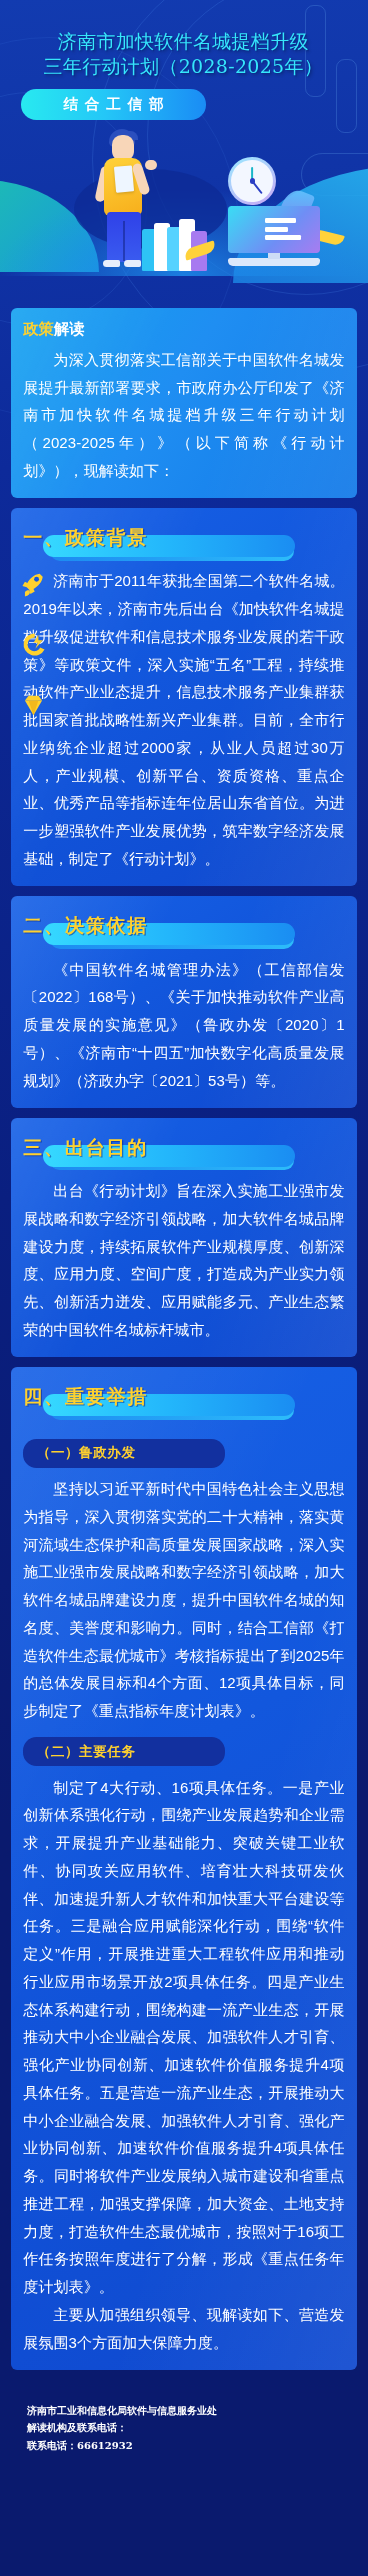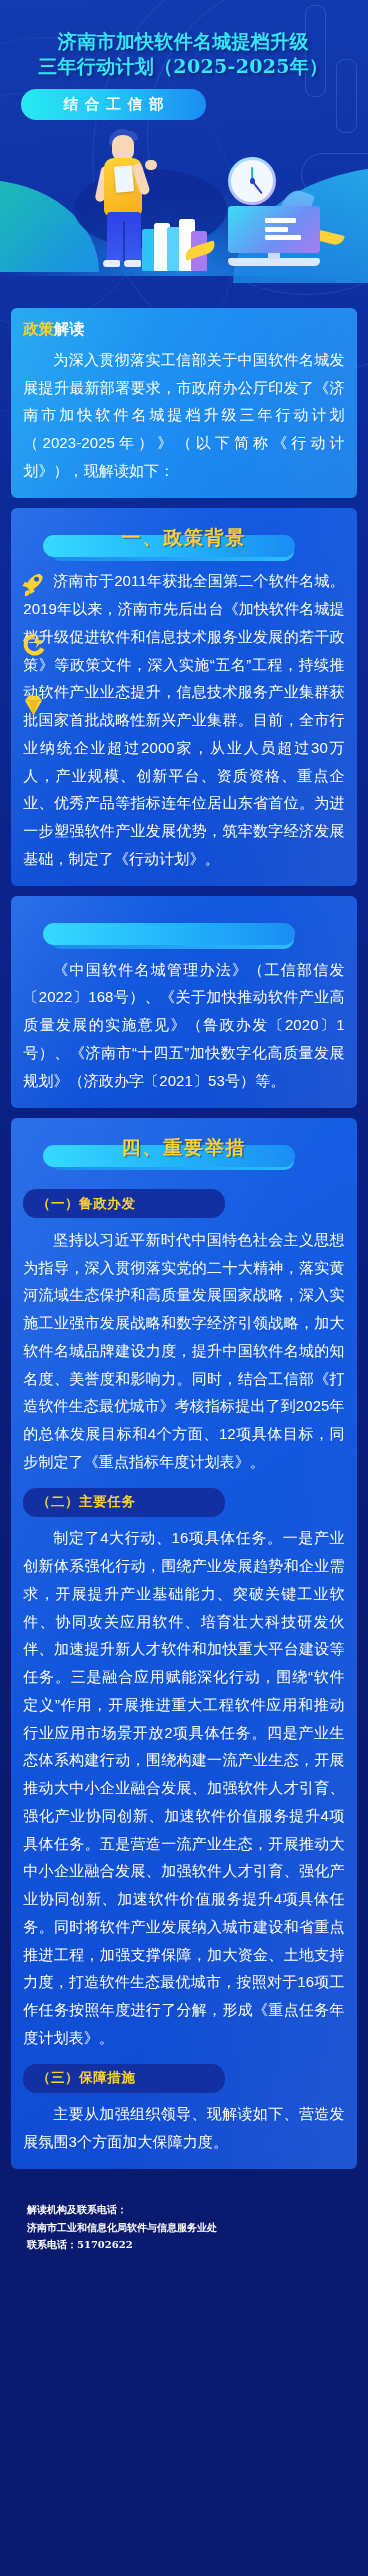--- a/index.html
+++ b/index.html
@@ -72,21 +72,21 @@
     font-weight: bold;
     letter-spacing: 0.6px;
     font-family: "DejaVu Serif", "Liberation Serif", serif;
   }
 
   .main-title {
     margin: 14.7px 0 0 0;
     padding: 0 18.4px 0 17px;
     text-align: center;
     font-family: "DejaVu Serif", "Liberation Serif", serif;
-    font-weight: bold;
+    font-weight: normal;
     font-size: 19px;
     line-height: 1.28;
     letter-spacing: 0.3px;
     color: #36e7fb;
     text-shadow:
       0 0 0.6px #0a2a9a,
       1.2px 1.2px 0 #0c2f8e,
       1.8px 1.8px 3.1px rgba(0,0,0,0.30);
   }
   .main-title .ln { display: block; white-space: nowrap; }
@@ -230,21 +230,21 @@
     width: 252px; height: 22px; border-radius: 11px;
     background: linear-gradient(90deg, #36d9ff 0%, #23b6fb 50%, #1a8df2 100%);
   }
   .sec-pill.shadow {
     top: 18.4px; left: 27px; width: 244px; height: 19.6px;
     background: linear-gradient(90deg, #1c8ef3 0%, #2fc7fd 100%);
     opacity: .9; z-index: -1;
   }
   .sec-text {
     position: absolute; left: 0; right: 0; top: 2.5px;
-    text-align: center;
+    text-align: left;
     font-family: Liberation Mono, monospace;
     font-size: 19px; font-weight: bold; color: #ffd12e;
     letter-spacing: 1.8px;
     text-shadow: 1.2px 1.2px 0 rgba(8,40,140,.55);
     z-index: 3;
   }
 
   .body-text {
     position: relative; z-index: 2;
     color: #ffffff;
@@ -302,21 +302,21 @@
     <div class="arc a4"></div>
     <div class="bar-deco b1"></div>
     <div class="bar-deco b2"></div>
     <div class="bar-deco b3"></div>
   </div>
 
   <div class="header">
 
     <div class="main-title">
       <span class="ln">济南市加快软件名城提档升级</span>
-      <span class="ln">三年行动计划（2025-2025年）</span>
+      <span class="ln">三年行动计划（2028-2025年）</span>
     </div>
 
     <div class="read-pill">
       <span>结合工信部</span>
     </div>
   </div>
 
   <div class="hero">
     <div class="teal-left"></div>
     <div class="blue-right"></div>
@@ -400,42 +400,50 @@
         </div>
       </div>
       <div class="body-text">济南市于2011年获批全国第二个软件名城。2019年以来，济南市先后出台《加快软件名城提档升级促进软件和信息技术服务业发展的若干政策》等政策文件，深入实施“五名”工程，持续推动软件产业业态提升，信息技术服务产业集群获批国家首批战略性新兴产业集群。目前，全市行业纳统企业超过2000家，从业人员超过30万人，产业规模、创新平台、资质资格、重点企业、优秀产品等指标连年位居山东省首位。为进一步塑强软件产业发展优势，筑牢数字经济发展基础，制定了《行动计划》。</div>
     </div>
   </div>
 
   <div class="card card-sec">
     <div class="sec-head">
       <div class="sec-pill shadow"></div>
       <div class="sec-pill"></div>
+      <div class="sec-text">二、决策依据</div>
     </div>
     <div class="body-text">《中国软件名城管理办法》（工信部信发〔2022〕168号）、《关于加快推动软件产业高质量发展的实施意见》（鲁政办发〔2020〕1号）、《济南市“十四五”加快数字化高质量发展规划》（济政办字〔2021〕53号）等。</div>
   </div>
 
+  <div class="card card-sec">
+    <div class="sec-head">
+      <div class="sec-pill shadow"></div>
+      <div class="sec-pill"></div>
+      <div class="sec-text">三、出台目的</div>
+    </div>
+    <div class="body-text">出台《行动计划》旨在深入实施工业强市发展战略和数字经济引领战略，加大软件名城品牌建设力度，持续拓展软件产业规模厚度、创新深度、应用力度、空间广度，打造成为产业实力领先、创新活力迸发、应用赋能多元、产业生态繁荣的中国软件名城标杆城市。</div>
+  </div>
 
   <div class="card card-sec">
     <div class="sec-head">
       <div class="sec-pill shadow"></div>
       <div class="sec-pill"></div>
       <div class="sec-text">四、重要举措</div>
     </div>
 
     <div class="sub-pill">（一）鲁政办发</div>
     <div class="body-text">坚持以习近平新时代中国特色社会主义思想为指导，深入贯彻落实党的二十大精神，落实黄河流域生态保护和高质量发展国家战略，深入实施工业强市发展战略和数字经济引领战略，加大软件名城品牌建设力度，提升中国软件名城的知名度、美誉度和影响力。同时，结合工信部《打造软件生态最优城市》考核指标提出了到2025年的总体发展目标和4个方面、12项具体目标，同步制定了《重点指标年度计划表》。</div>
 
     <div class="sub-pill">（二）主要任务</div>
     <div class="body-text">制定了4大行动、16项具体任务。一是产业创新体系强化行动，围绕产业发展趋势和企业需求，开展提升产业基础能力、突破关键工业软件、协同攻关应用软件、培育壮大科技研发伙伴、加速提升新人才软件和加快重大平台建设等任务。三是融合应用赋能深化行动，围绕“软件定义”作用，开展推进重大工程软件应用和推动行业应用市场景开放2项具体任务。四是产业生态体系构建行动，围绕构建一流产业生态，开展推动大中小企业融合发展、加强软件人才引育、强化产业协同创新、加速软件价值服务提升4项具体任务。五是营造一流产业生态，开展推动大中小企业融合发展、加强软件人才引育、强化产业协同创新、加速软件价值服务提升4项具体任务。同时将软件产业发展纳入城市建设和省重点推进工程，加强支撑保障，加大资金、土地支持力度，打造软件生态最优城市，按照对于16项工作任务按照年度进行了分解，形成《重点任务年度计划表》。</div>
 
-    <div class="sub-pill">（三）保障措施</div>
     <div class="body-text">主要从加强组织领导、现解读如下、营造发展氛围3个方面加大保障力度。</div>
   </div>
 
   <div class="footer">
+    <div>济南市工业和信息化局软件与信息服务业处</div>
     <div>解读机构及联系电话：</div>
-    <div>济南市工业和信息化局软件与信息服务业处</div>
-    <div>联系电话：51702622</div>
+    <div>联系电话：66612932</div>
   </div>
 
 </div>
 
 
 </body></html>

